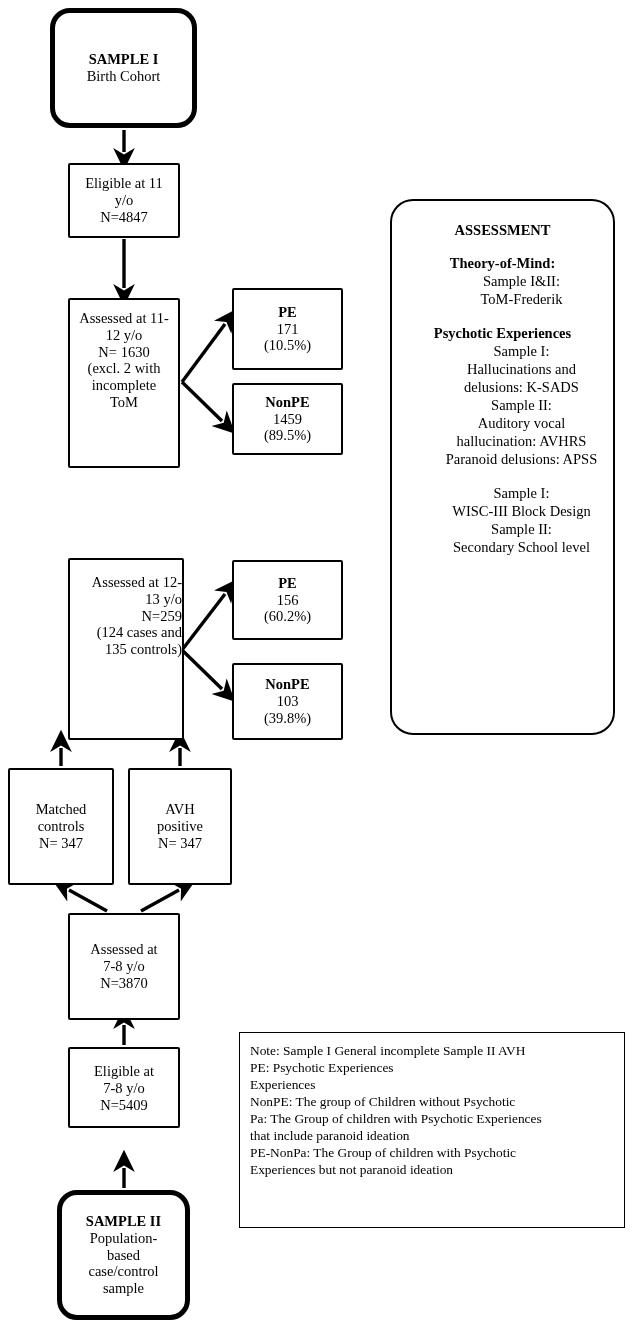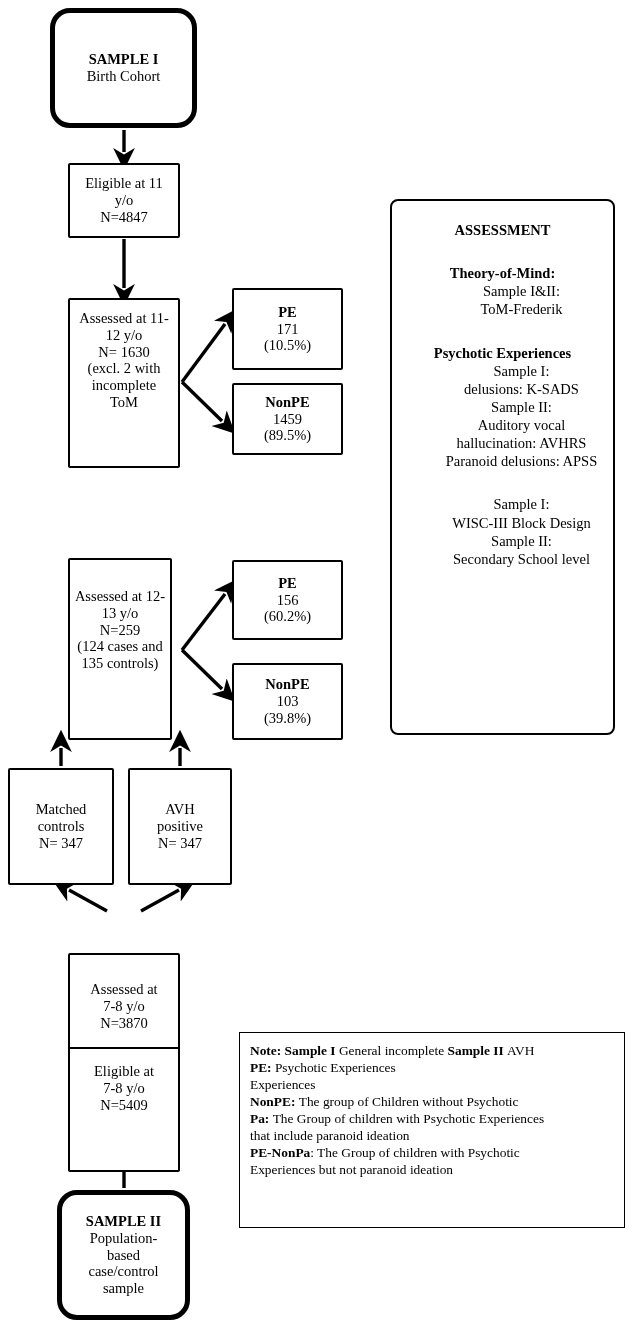--- a/index.html
+++ b/index.html
@@ -29,47 +29,47 @@
   .node.thick{border-width:5px;border-radius:20px;}
   .node .ln{display:block;white-space:nowrap;}
   .node .b{font-weight:bold;}
 
   
   .panel{
     position:absolute;
     box-sizing:border-box;
     background:#fff;
     border:2.2px solid #000;
-    border-radius:8px;
+    border-radius:23px;
     text-align:center;
     font-size:14.5px;
     line-height:1.25;
     z-index:3;
     padding-top:20px;
   }
   .panel .hd{font-weight:bold;}
-  .panel .sec{margin-top:25px;}
+  .panel .sec{margin-top:15px;}
   .panel .sec .hd{display:block;}
   .panel .ln{display:block;padding-left:38px;}
 
   
   .notebox{
     position:absolute;
     box-sizing:border-box;
     background:#fff;
     border:1.6px solid #000;
     border-radius:0;
     font-size:13.4px;
     line-height:1.27;
     z-index:3;
     padding:9px 8px 8px 10px;
     text-align:left;
   }
   .notebox .nl{display:block;}
-  .notebox b{font-weight:bold;}
+  .notebox b{font-weight:normal;}
 
   svg.wires{position:absolute;left:0;top:0;width:639px;height:1331px;z-index:1;}
 </style>
 </head>
 <body>
 
 <div id="stage">
 
   <svg class="wires" viewBox="0 0 639 1331" xmlns="http://www.w3.org/2000/svg">
     <defs>
@@ -138,36 +138,37 @@
 
     <div class="sec">
       <span class="hd">Theory-of-Mind:</span>
       <span class="ln">Sample I&amp;II:</span>
       <span class="ln">ToM-Frederik</span>
     </div>
 
     <div class="sec">
       <span class="hd">Psychotic Experiences</span>
       <span class="ln">Sample I:</span>
+      <span class="ln">Hallucinations and</span>
       <span class="ln">delusions: K-SADS</span>
       <span class="ln">Sample II:</span>
       <span class="ln">Auditory vocal</span>
       <span class="ln">hallucination: AVHRS</span>
       <span class="ln">Paranoid delusions: APSS</span>
     </div>
 
     <div class="sec">
       <span class="ln">Sample I:</span>
       <span class="ln">WISC-III Block Design</span>
       <span class="ln">Sample II:</span>
       <span class="ln">Secondary School level</span>
     </div>
   </div>
 
-  <div class="node" style="left:68px;top:558px;width:104px;height:182px;justify-content:flex-start;padding-top:28px;">
+  <div class="node" style="left:68px;top:558px;width:116px;height:182px;justify-content:flex-start;padding-top:14px;align-items:flex-end;">
     <span class="ln">Assessed at 12-</span>
     <span class="ln">13 y/o</span>
     <span class="ln">N=259</span>
     <span class="ln">(124 cases and</span>
     <span class="ln">135 controls)</span>
   </div>
 
   <div class="node" style="left:232px;top:560px;width:111px;height:80px;">
     <span class="ln b">PE</span>
     <span class="ln">156</span>
@@ -185,27 +186,27 @@
     <span class="ln">controls</span>
     <span class="ln">N= 347</span>
   </div>
 
   <div class="node" style="left:128px;top:768px;width:104px;height:117px;">
     <span class="ln">AVH</span>
     <span class="ln">positive</span>
     <span class="ln">N= 347</span>
   </div>
 
-  <div class="node" style="left:68px;top:913px;width:112px;height:107px;margin-top:40px;">
+  <div class="node" style="left:68px;top:913px;width:112px;height:107px;">
     <span class="ln">Assessed at</span>
     <span class="ln">7-8 y/o</span>
     <span class="ln">N=3870</span>
   </div>
 
-  <div class="node" style="left:68px;top:1047px;width:112px;height:125px;justify-content:flex-start;padding-top:14px;">
+  <div class="node" style="left:68px;top:1047px;width:112px;height:81px;justify-content:flex-start;padding-top:14px;">
     <span class="ln">Eligible at</span>
     <span class="ln">7-8 y/o</span>
     <span class="ln">N=5409</span>
   </div>
 
   <div class="node thick" style="left:57px;top:1190px;width:133px;height:130px;">
     <span class="ln b">SAMPLE II</span>
     <span class="ln">Population-</span>
     <span class="ln">based</span>
     <span class="ln">case/control</span>

